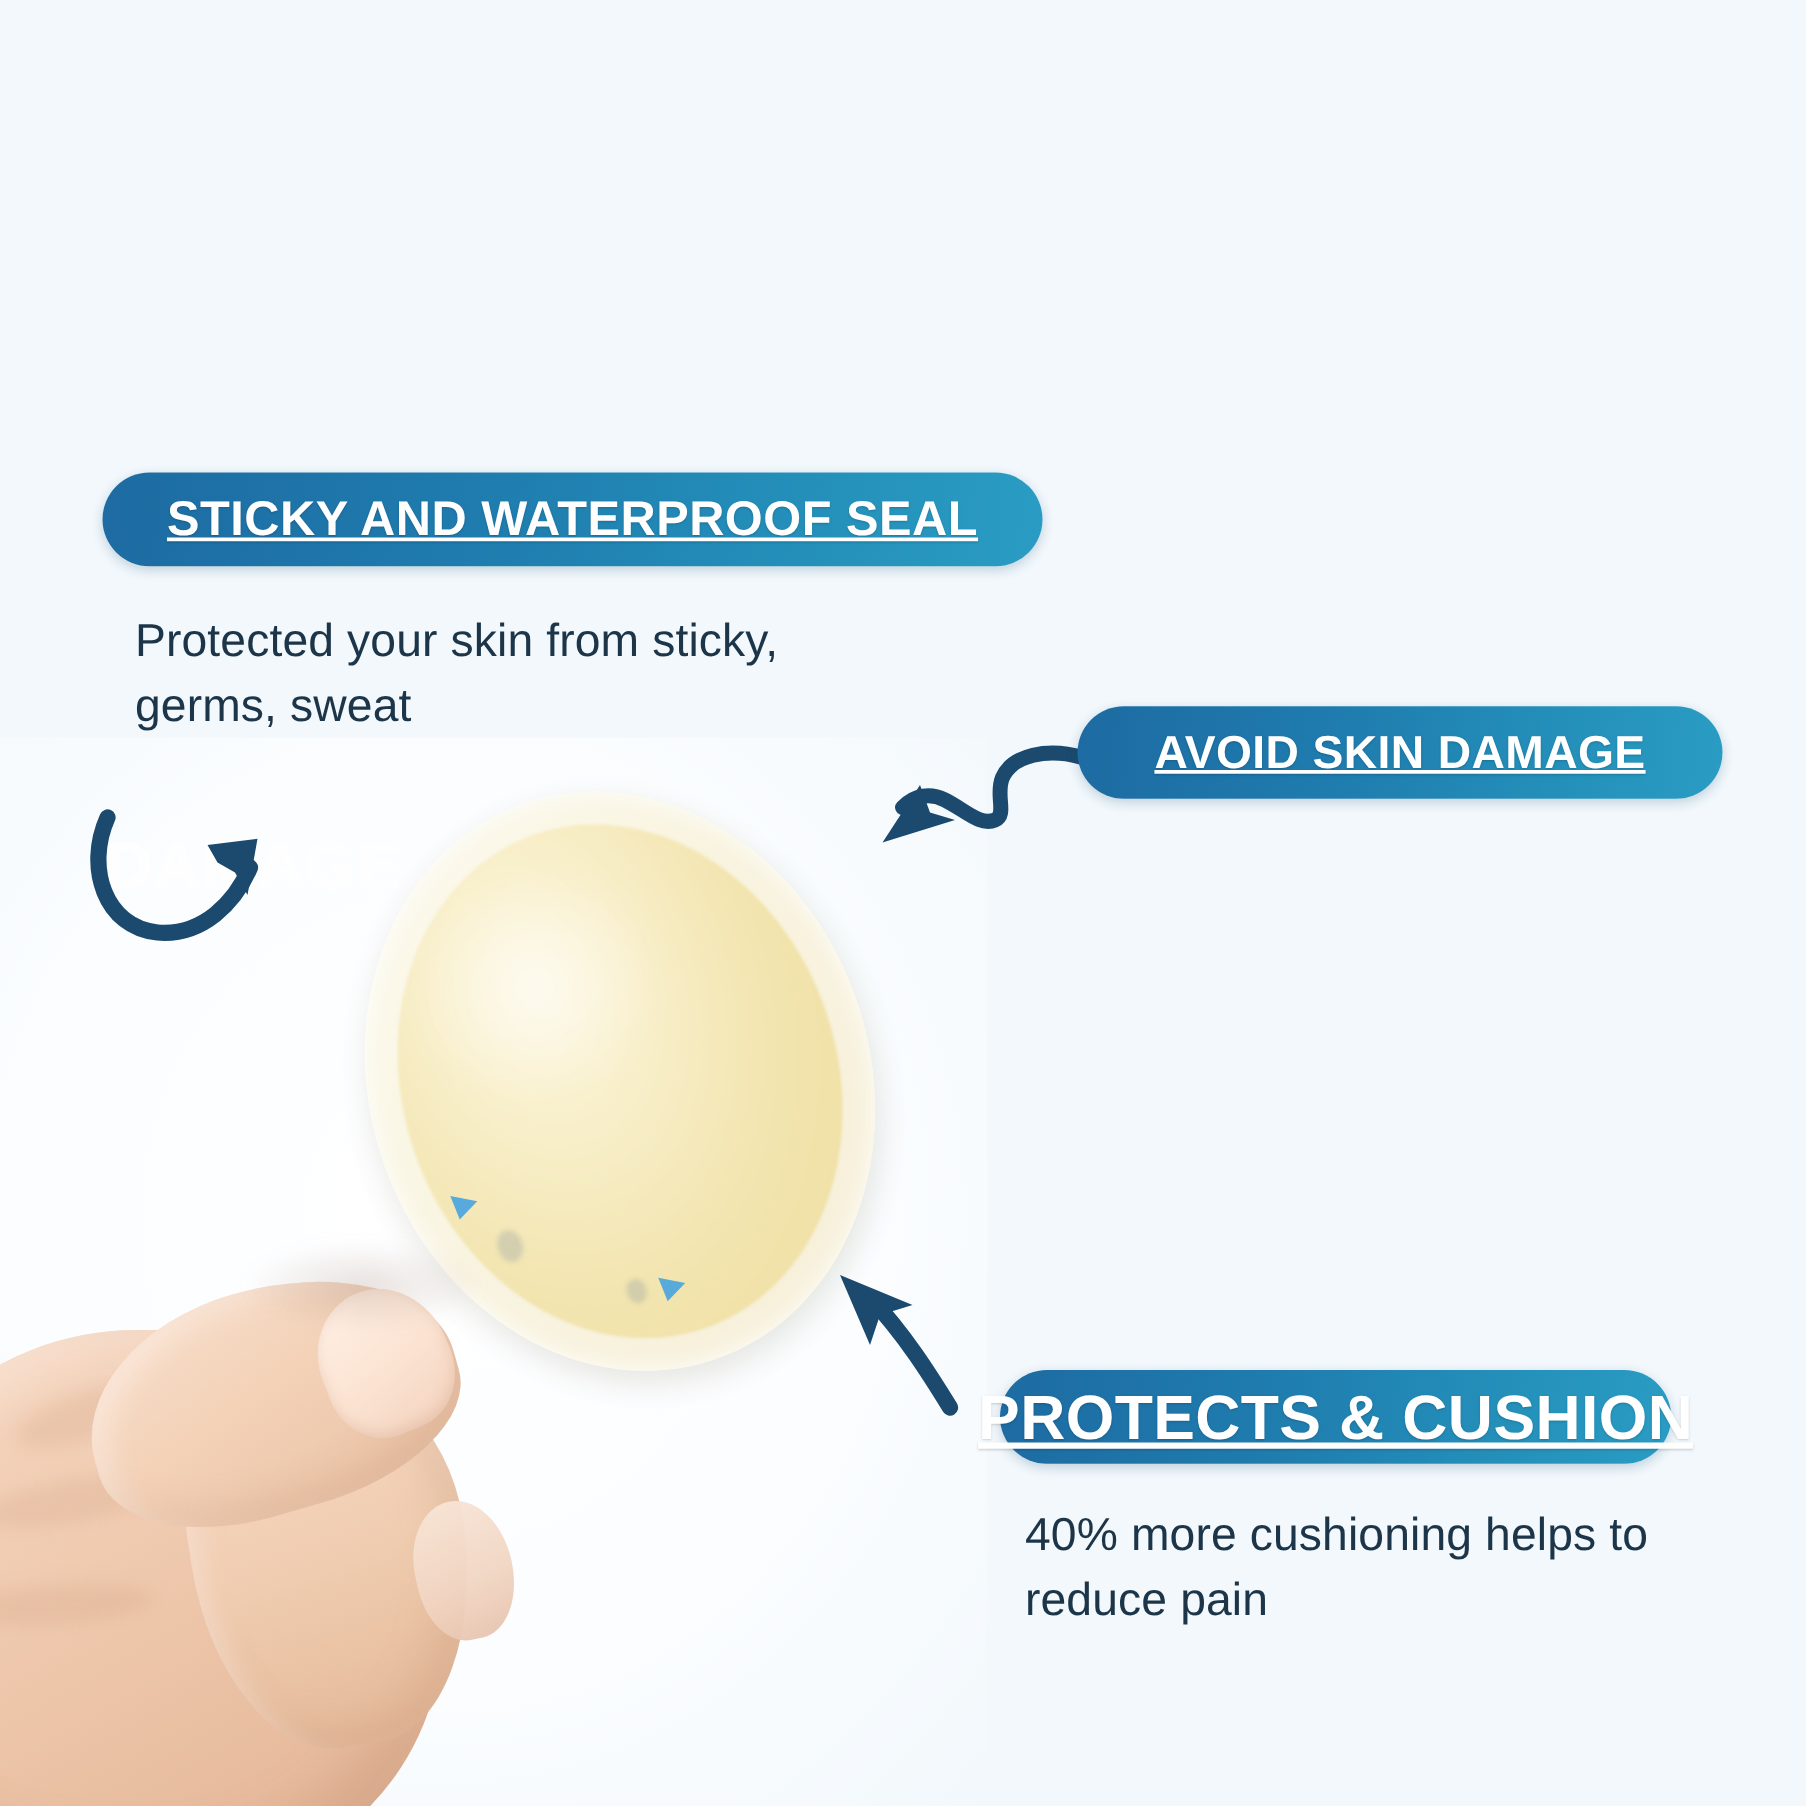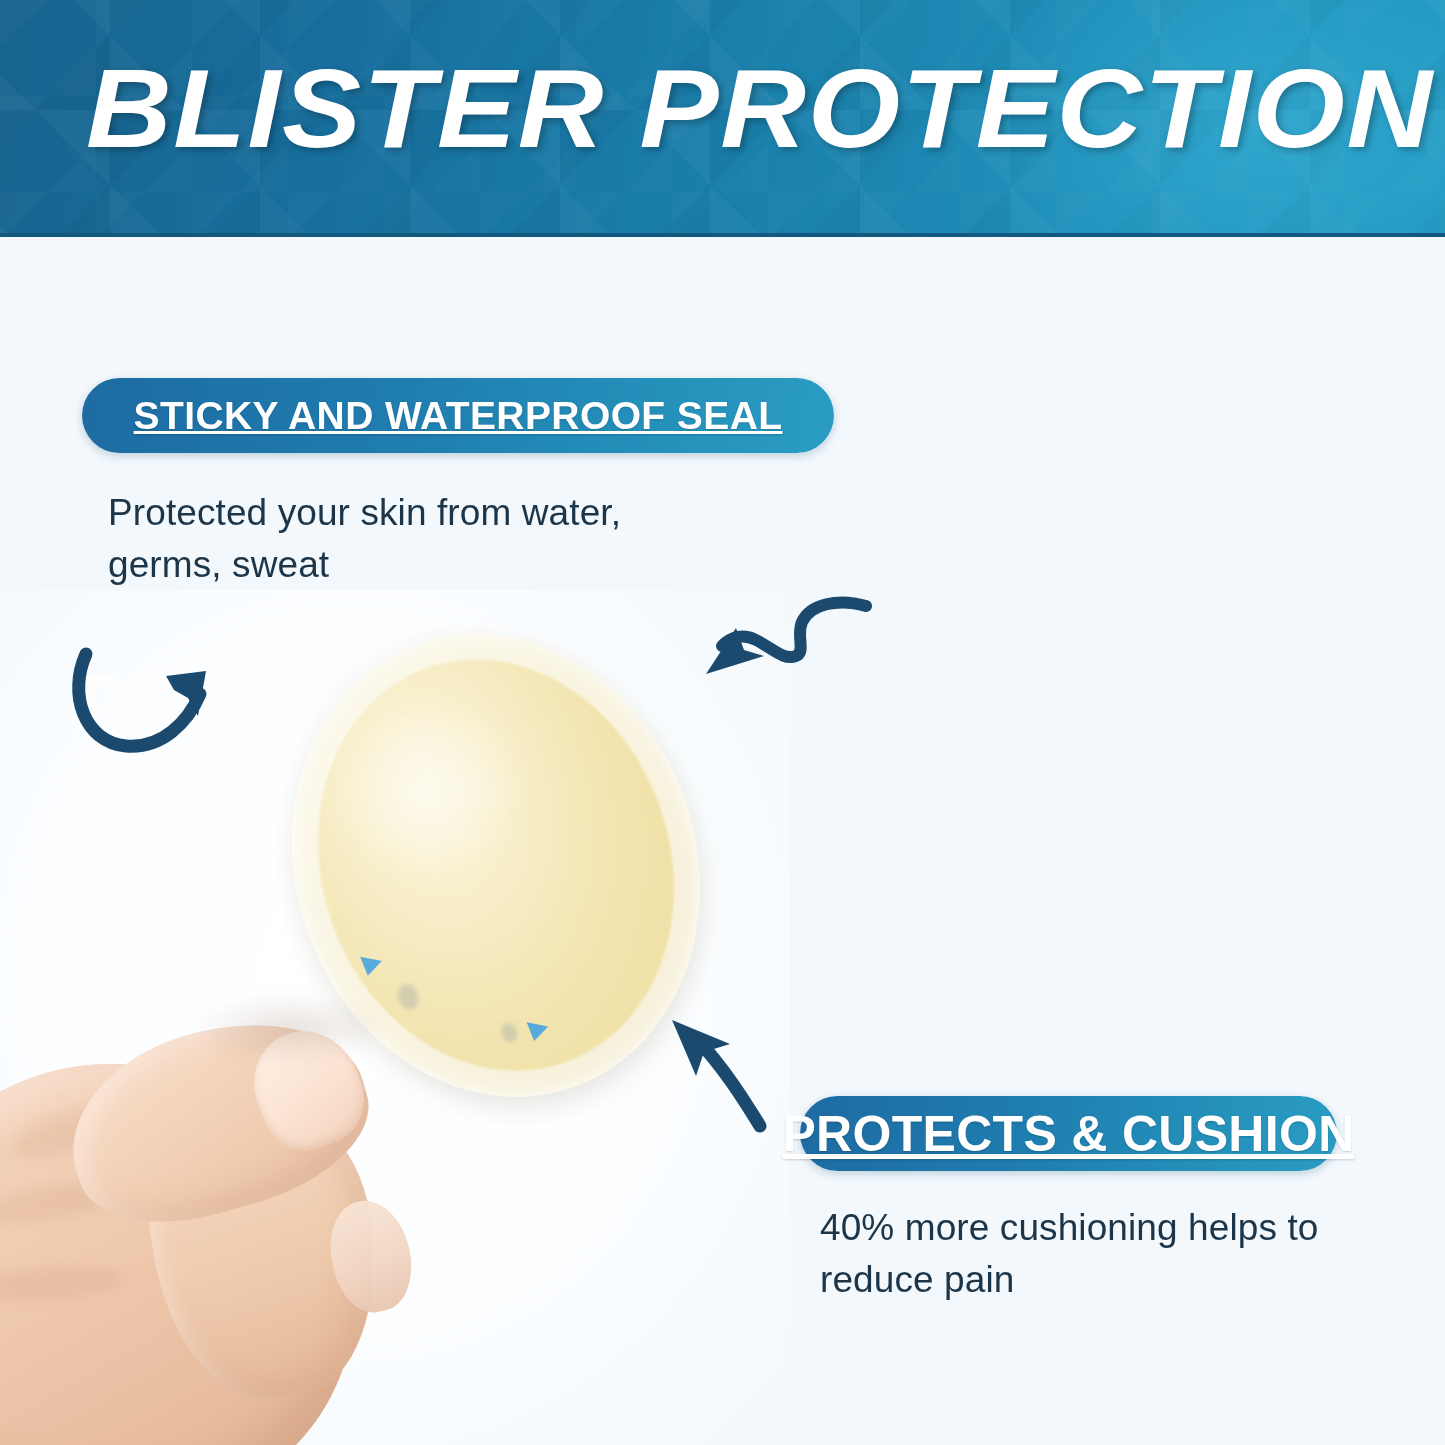--- a/index.html
+++ b/index.html
@@ -283,26 +283,20 @@
     width: 190px; height: 70px;
     background: radial-gradient(ellipse at center, rgba(150,120,100,.22) 0%, rgba(150,120,100,0) 72%);
     filter: blur(6px);
   }
 </style>
 </head>
 <body>
 
 <div id="page">
 
-  <div id="header-banner">
-    <div id="header-pattern"></div>
-    <div id="header-pattern2"></div>
-    <div id="header-glow"></div>
-    <div id="banner-title">BLISTER PROTECTION</div>
-  </div>
 
   <div id="photo-area">
     <div id="photo-bg"></div>
 
     <div id="pad-wrap">
       <div id="pad-rim"></div>
       <div id="pad-gel"></div>
       <div id="pad-sheen"></div>
       <div class="pad-speck" id="pad-speck-a"></div>
       <div class="pad-speck" id="pad-speck-b"></div>
@@ -334,19 +328,20 @@
     <path d="M168 28 C 140 20, 112 26, 104 44 C 98 58, 108 74, 98 78 C 86 83, 74 70, 58 62 C 46 56, 34 58, 24 68" fill="none" stroke="#1b4a6e" stroke-width="12" stroke-linecap="round" stroke-linejoin="round"></path>
     <path d="M8 96 L38 50 L46 72 L66 78 Z" fill="#1b4a6e"></path>
   </svg>
 
   <svg class="arrow-svg" id="arrow-bottom" viewBox="0 0 186 126">
     <path d="M112 118 C 96 92, 76 60, 48 30" fill="none" stroke="#1b4a6e" stroke-width="13" stroke-linecap="round"></path>
     <path d="M24 12 L82 36 L56 44 L48 68 Z" fill="#1b4a6e"></path>
   </svg>
 
   <div class="pill" id="pill-sticky">STICKY AND WATERPROOF SEAL</div>
-  <div class="desc" id="desc-sticky">Protected your skin from water, germs, sweat</div>
-
+  <div class="desc" id="desc-sticky">Protected your skin from sticky, germs, sweat</div>
+
+  <div class="pill" id="pill-avoid">AVOID SKIN DAMAGE</div>
 
   <div class="pill" id="pill-cushion">PROTECTS &amp; CUSHION</div>
   <div class="desc" id="desc-cushion">40% more cushioning helps to reduce pain</div>
 
 </div>
 
 </body></html>

